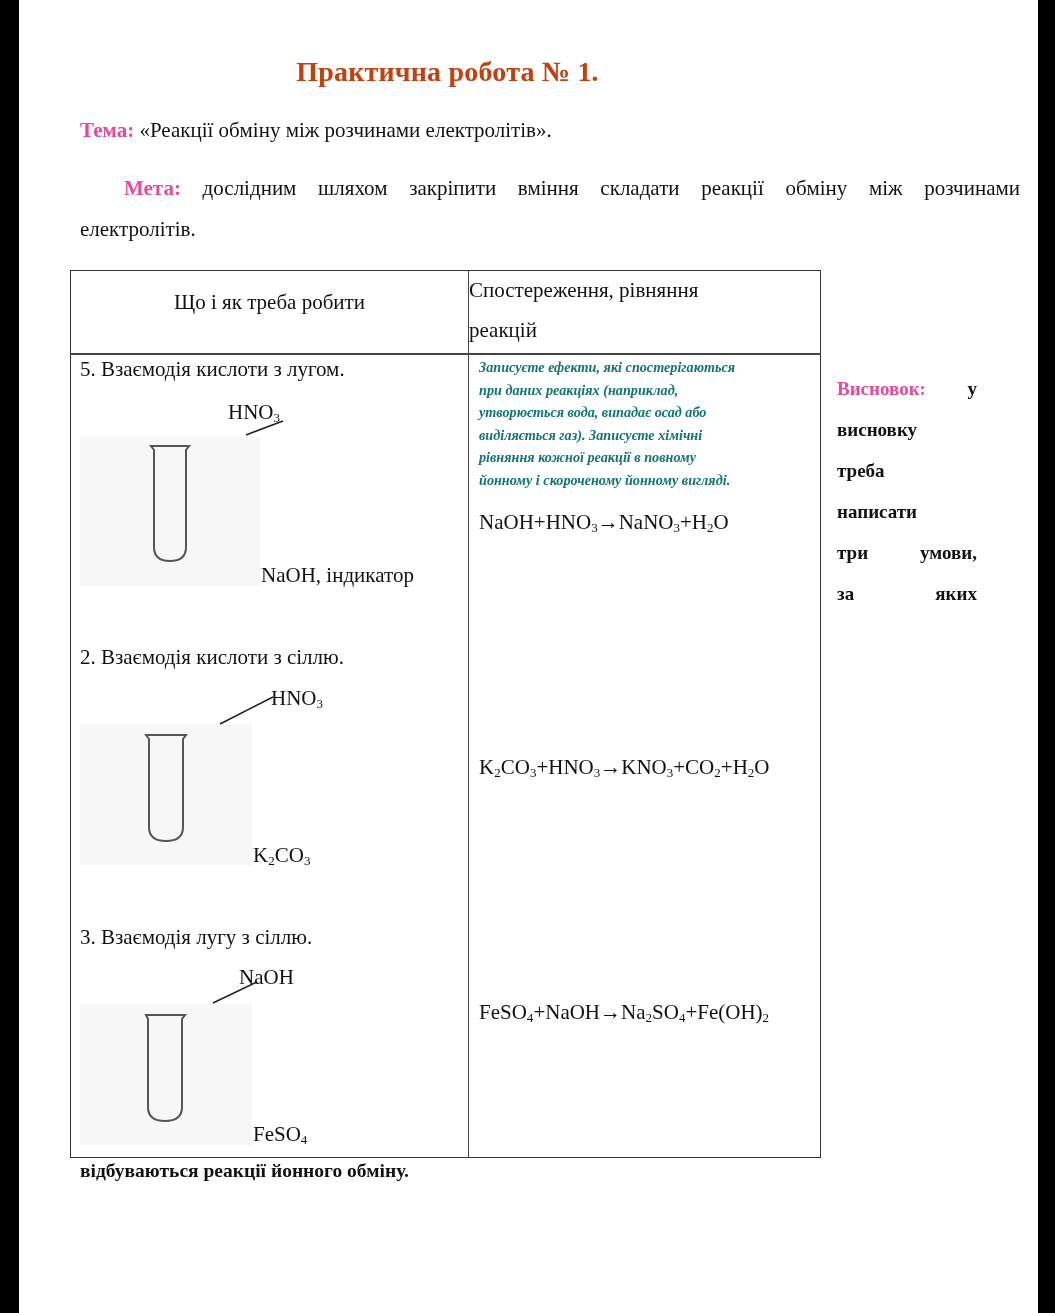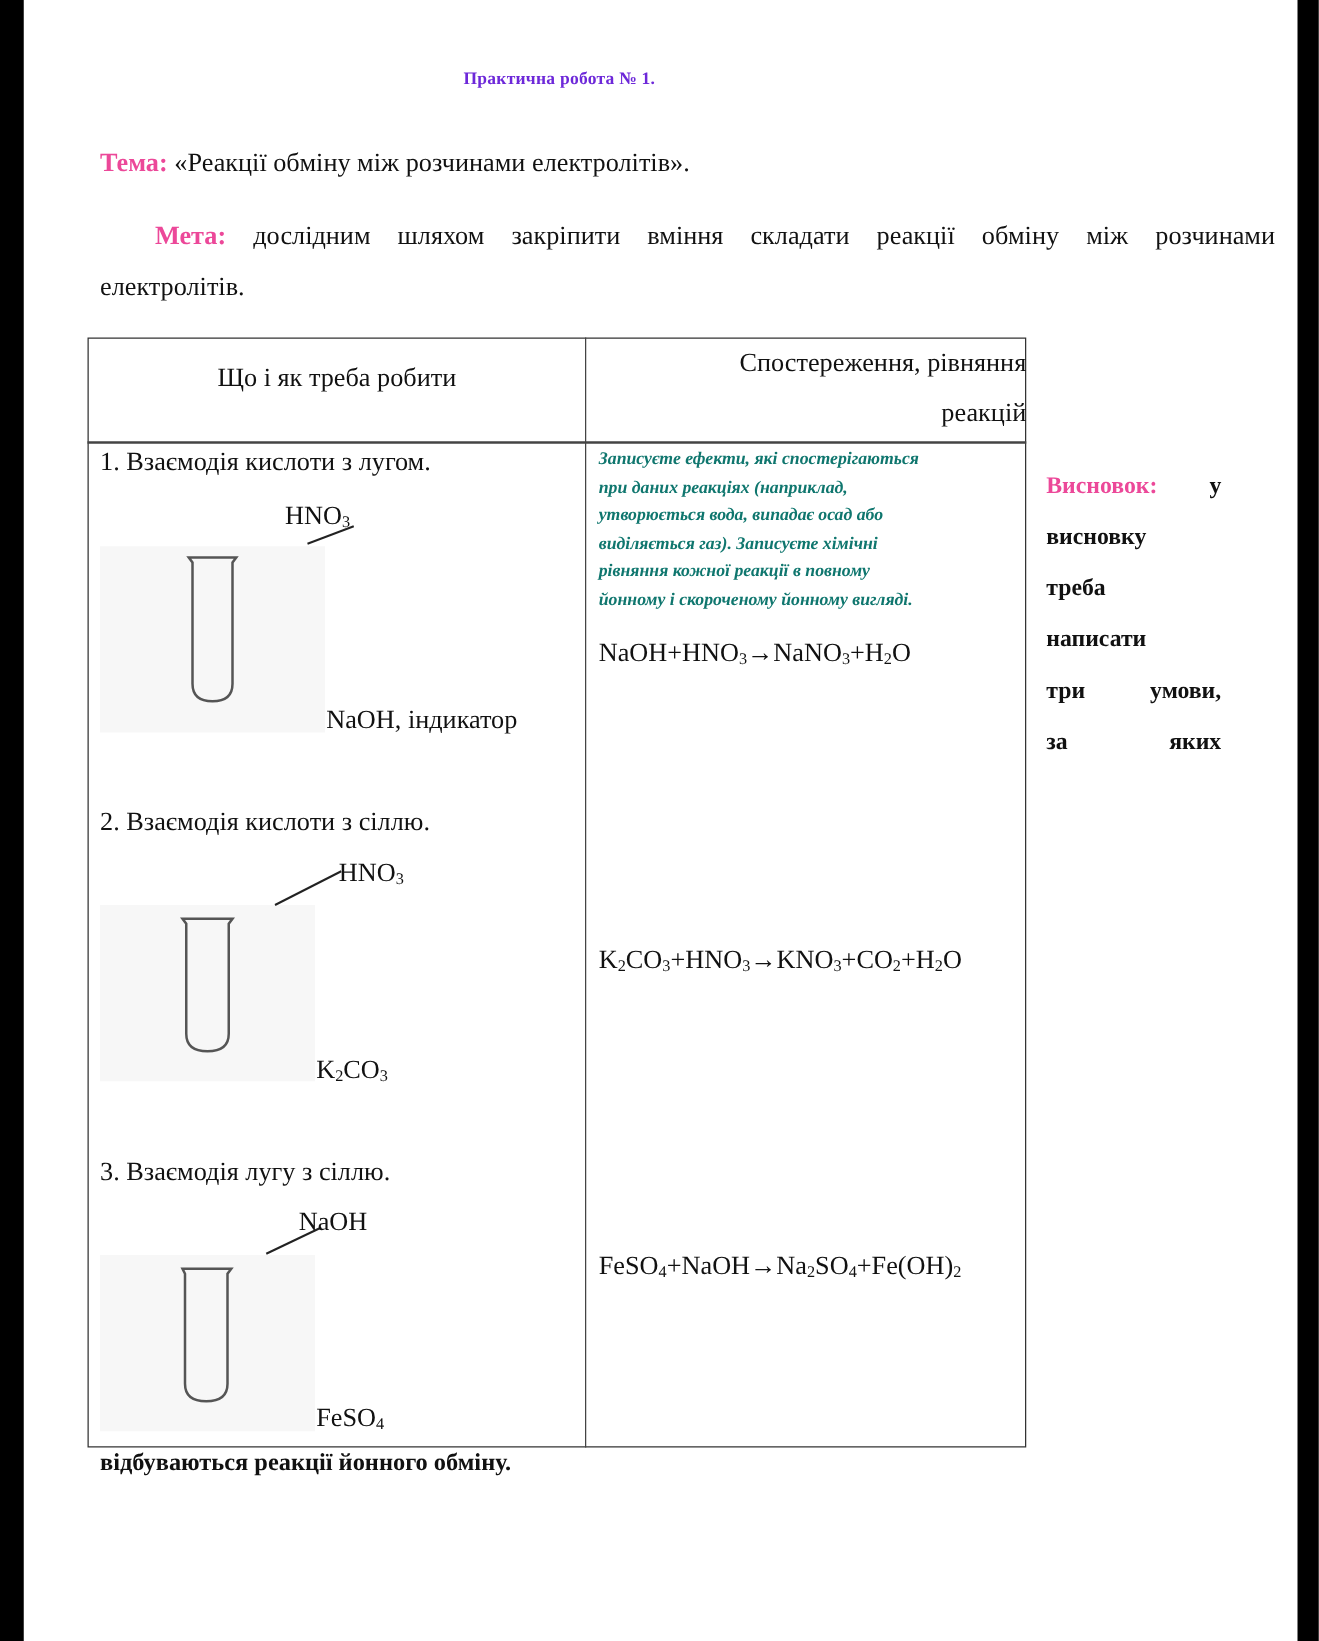--- a/index.html
+++ b/index.html
@@ -6,34 +6,34 @@
   body {
     width: 1055px; height: 1313px; background: #000; position: relative; overflow: hidden;
     font-family: "Liberation Serif", serif; color: #111;
   }
   .page {
     position: absolute; left: 19px; top: 0; width: 1019px; height: 1313px; background: #fff;
   }
   .abs { position: absolute; }
   .title {
     left: 0; width: 857px; top: 56px; text-align: center;
-    color: #6d28d9; font-weight: bold; font-size: 14px; letter-spacing: 0.2px;
+    color: #c2410c; font-weight: bold; font-size: 28px; letter-spacing: 0.2px;
   }
   .line { font-size: 21px; line-height: 40px; }
   .red-lbl { color: #ec4899; font-weight: bold; }
   .topic { left: 61px; top: 110px; }
   .goal { left: 61px; top: 168px; width: 896px; text-align: justify; text-align-last: justify; word-spacing: 4px; margin-left: 44px; }
   .goal2 { left: 61px; top: 209px; }
 
   .tbl-box { left: 51px; top: 270px; width: 751px; height: 888px; border: 1.5px solid #333; box-sizing: border-box; }
   .vline { left: 449px; top: 270px; width: 1px; height: 888px; background: #444; }
   .hline { left: 51px; top: 353px; width: 751px; height: 2px; background: #444; }
 
   .th1 { left: 52px; width: 397px; top: 290px; text-align: center; font-size: 21px; }
-  .th2 { left: 450px; width: 352px; top: 270px; text-align: right; font-size: 21px; line-height: 40px; padding-top: 0px; }
+  .th2 { left: 450px; width: 352px; top: 270px; text-align: left; font-size: 21px; line-height: 40px; padding-top: 0px; }
 
   .step { font-size: 21px; left: 61px; }
   .chem { font-size: 21px; }
   sub { font-size: 62%; vertical-align: -0.2em; line-height: 0; }
 
   .instr {
     left: 460px; top: 356px; width: 330px; color: #0f766e; font-weight: bold; font-style: italic;
     font-size: 14.2px; line-height: 22.5px;
   }
   .eq { left: 460px; font-size: 21px; }
@@ -70,21 +70,21 @@
 
   <div class="abs instr">
     <div>Записуєте ефекти, які спостерігаються</div>
     <div>при даних реакціях (наприклад,</div>
     <div>утворюється вода, випадає осад або</div>
     <div>виділяється газ). Записуєте хімічні</div>
     <div>рівняння кожної реакції в повному</div>
     <div>йонному і скороченому йонному вигляді.</div>
   </div>
 
-  <div class="abs step" style="top:357px;">1. Взаємодія кислоти з лугом.</div>
+  <div class="abs step" style="top:357px;">5. Взаємодія кислоти з лугом.</div>
   <div class="abs tube-bg" style="left:61px; top:437px; width:180px; height:149px;"></div>
   <svg class="abs" style="left:61px; top:400px;" width="240" height="200">
     <line x1="166" y1="35" x2="203" y2="21" stroke="#222" stroke-width="1.6"></line>
     <path d="M71 46 L109 46 L106 50 L106 147 Q106 161 90 161 Q74 161 74 147 L74 50 Z" fill="none" stroke="#555" stroke-width="2"></path>
   </svg>
   <div class="abs chem" style="left:209px; top:400px;"><span>HNO</span><sub>3</sub></div>
   <div class="abs chem" style="left:242px; top:563px;">NaOH, індикатор</div>
   <div class="abs eq" style="top:510px;text-align:center;"><span>NaOH+HNO</span><sub>3</sub><span>→NaNO</span><sub>3</sub><span>+H</span><sub>2</sub><span>O</span></div>
 
   <div class="abs step" style="top:645px;">2. Взаємодія кислоти з сіллю.</div>

